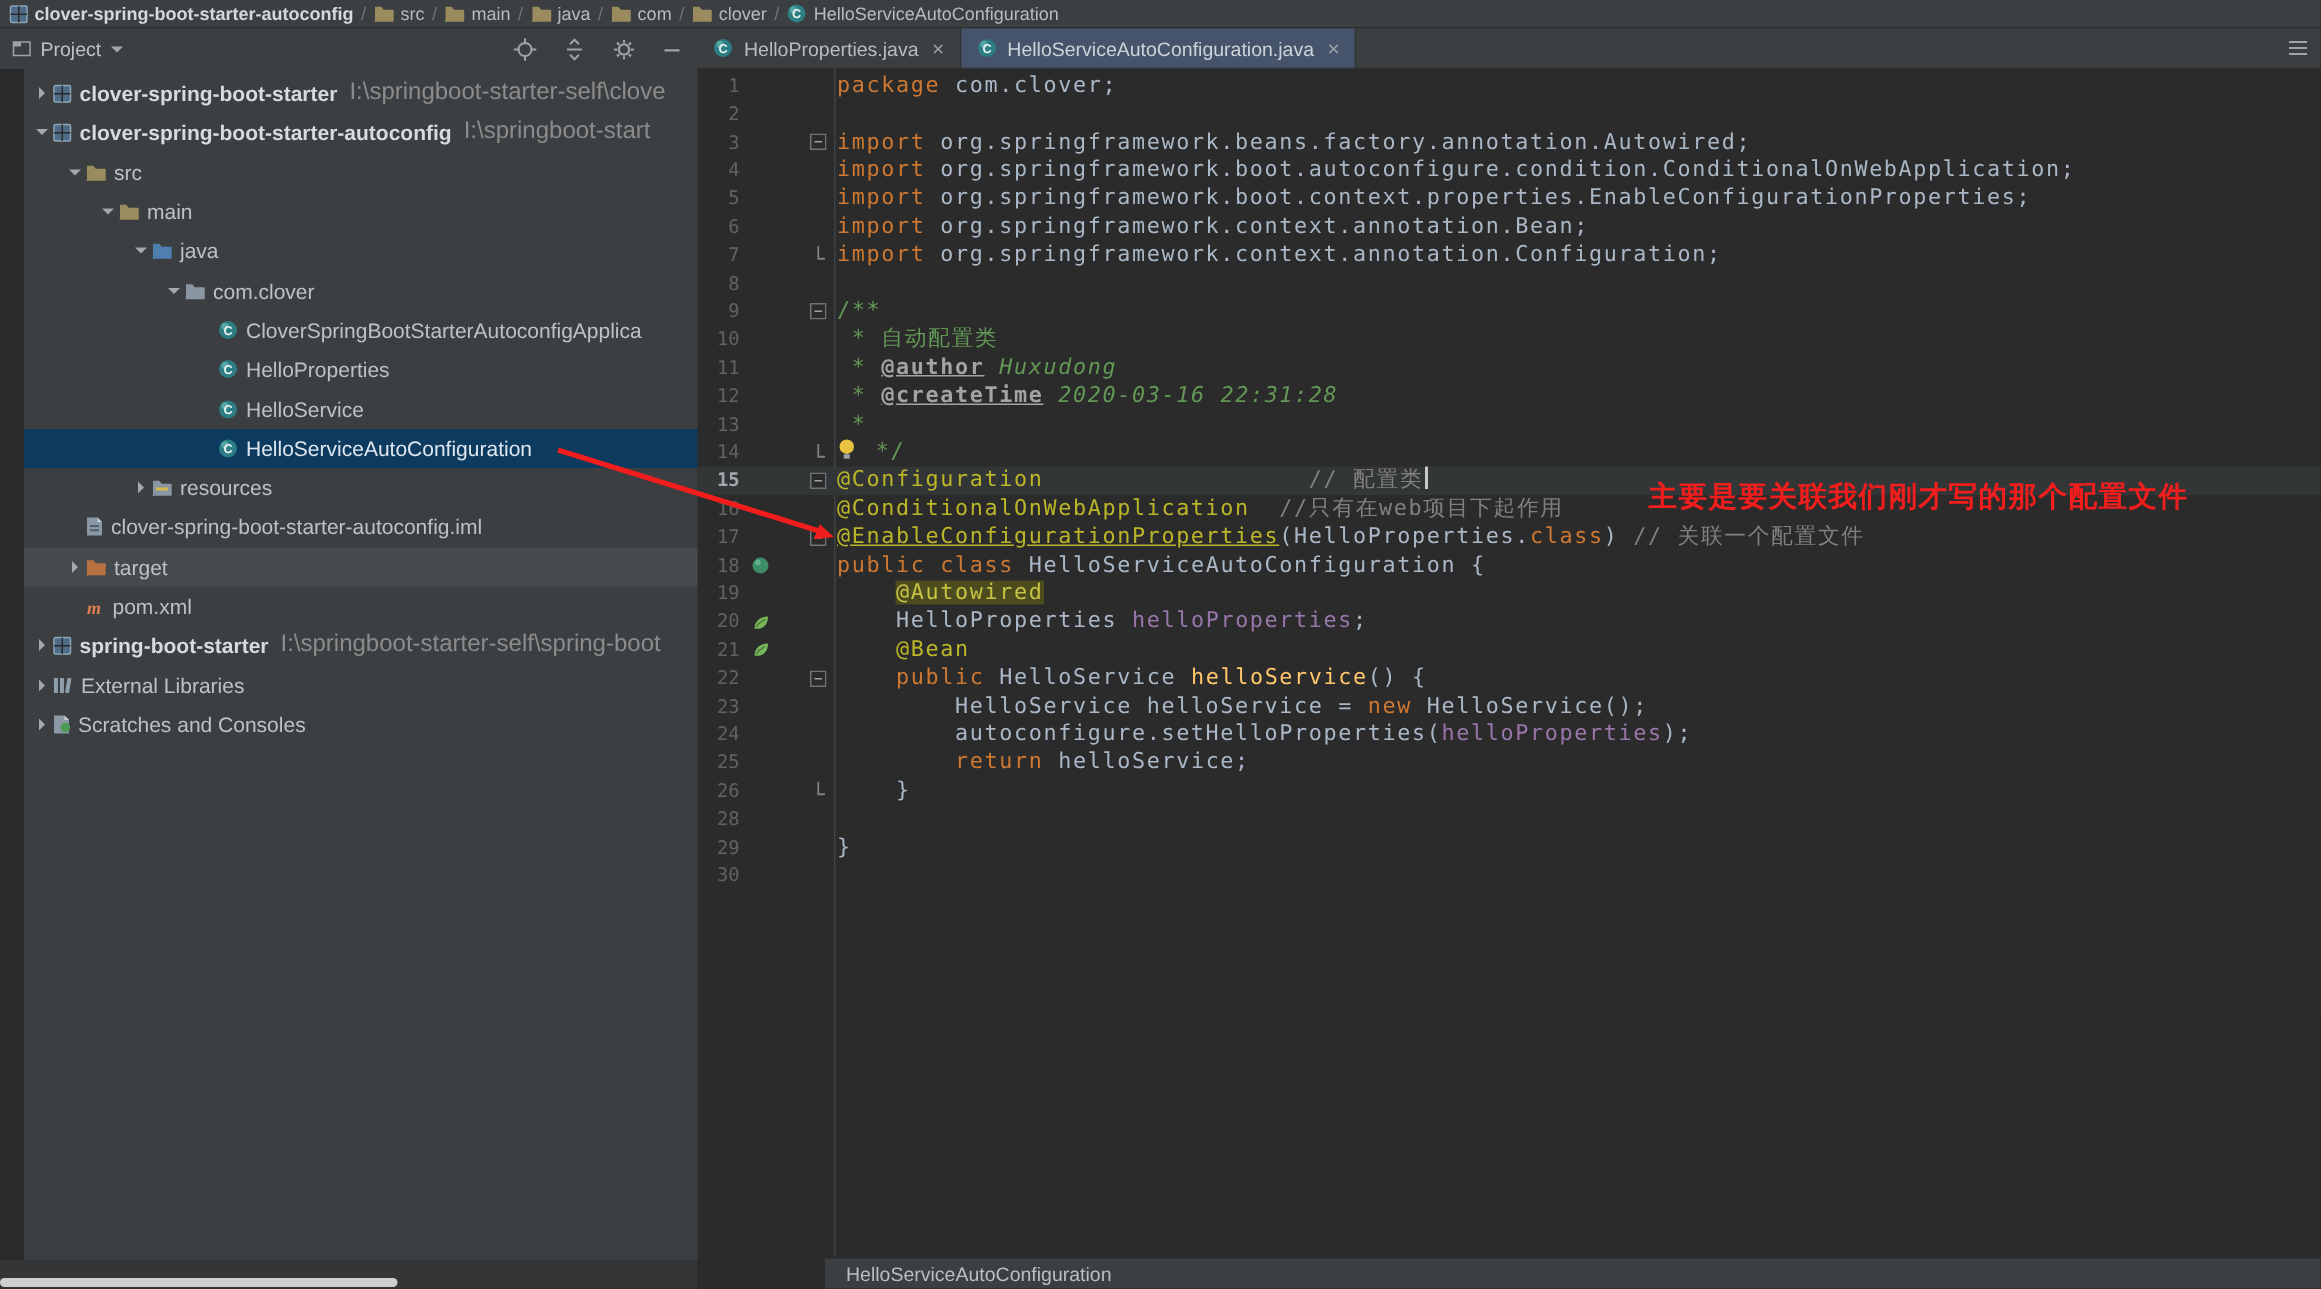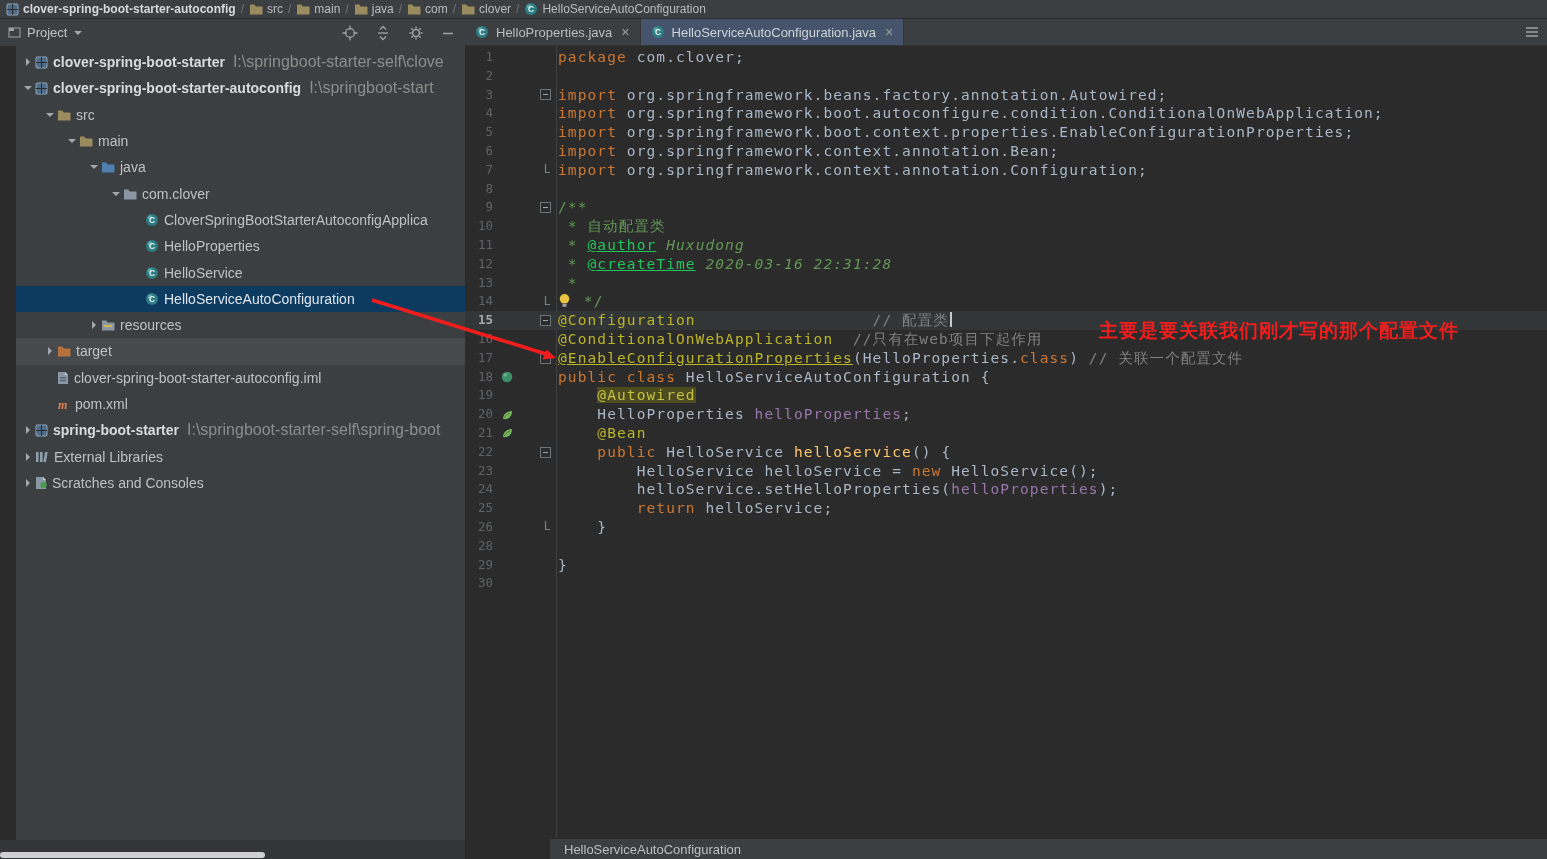--- a/index.html
+++ b/index.html
@@ -56,21 +56,21 @@
   .gslot{width:30px;flex:none;display:inline-flex;justify-content:flex-start;padding-left:8px;box-sizing:border-box;}
   .fslot{width:33px;flex:none;display:inline-flex;justify-content:flex-end;padding-right:5px;box-sizing:border-box;}
   .ctext{white-space:pre;padding-left:2px;}
   .tk-k{color:#cc7832;margin-top:12px;}
   .tk-p{color:#a9b7c6;}
   .tk-a{color:#bbb529;}
   .tk-au{color:#bbb529;text-decoration:underline;}
   .tk-ah{color:#c6c243;background:#4d4c1f;}
   .tk-c{color:#808080;}
   .tk-d{color:#629755;}
-  .tk-dt{color:#22c55e;font-weight:normal;text-decoration:underline;}
+  .tk-dt{color:#a3a3a3;font-weight:bold;text-decoration:underline;}
   .tk-di{color:#629755;font-style:italic;}
   .tk-f{color:#9876aa;}
   .tk-m{color:#ffc66b;}
   .caret{display:inline-block;width:2px;height:15px;background:#c8c8c8;vertical-align:-2px;margin-left:1px;}
   .bulb{margin-right:3px;vertical-align:-2px;}
 
   
   .bottom-gap{position:absolute;left:465px;top:838px;width:85px;height:21px;background:#2b2b2b;}
   .bottombar{position:absolute;left:550px;top:838px;width:997px;height:21px;background:#3c3f41;
              border-top:1px solid #2a2a2a;display:flex;align-items:center;padding-left:14px;
@@ -328,44 +328,44 @@
         </svg>
       </span>
       <span class="icon">
         <svg width="14" height="12" viewBox="0 0 14 12">
           <path d="M1 1.5h4.2L6.8 3.5H13a.5.5 0 0 1 .5.5v7a.5.5 0 0 1-.5.5H1.5A.5.5 0 0 1 1 10.5z" fill="#8a96a1"></path>
           <rect x="3" y="6" width="8" height="2" fill="#d3b94f"></rect>
         </svg>
       </span>
       <span class="tlabel">resources</span>
     </div>
-    <div class="trow hov" style="padding-left: 26px;">
-      <span class="tchev">
-        <svg width="10" height="10" viewBox="0 0 10 10">
-          <path d="M3 1l4 4-4 4z" fill="#a2a8ad"></path>
-        </svg>
-      </span>
-      <span class="icon">
-        <svg width="14" height="12" viewBox="0 0 14 12">
-          <path d="M1 1.5h4.2L6.8 3.5H13a.5.5 0 0 1 .5.5v7a.5.5 0 0 1-.5.5H1.5A.5.5 0 0 1 1 10.5z" fill="#b5713e"></path>
-        </svg>
-      </span>
-      <span class="tlabel">target</span>
-    </div>
     <div class="trow" style="padding-left: 26px;">
       <span class="tchev"></span>
       <span class="icon">
         <svg width="12" height="14" viewBox="0 0 12 14">
           <path d="M1 1h7l3 3v9H1z" fill="#8a98a5"></path>
           <path d="M8 1v3h3z" fill="#c6d0d8"></path>
           <rect x="3" y="6" width="6" height="1.4" fill="#52616e"></rect>
           <rect x="3" y="8.8" width="6" height="1.4" fill="#52616e"></rect>
         </svg>
       </span>
       <span class="tlabel">clover-spring-boot-starter-autoconfig.iml</span>
+    </div>
+    <div class="trow hov" style="padding-left: 26px;">
+      <span class="tchev">
+        <svg width="10" height="10" viewBox="0 0 10 10">
+          <path d="M3 1l4 4-4 4z" fill="#a2a8ad"></path>
+        </svg>
+      </span>
+      <span class="icon">
+        <svg width="14" height="12" viewBox="0 0 14 12">
+          <path d="M1 1.5h4.2L6.8 3.5H13a.5.5 0 0 1 .5.5v7a.5.5 0 0 1-.5.5H1.5A.5.5 0 0 1 1 10.5z" fill="#b5713e"></path>
+        </svg>
+      </span>
+      <span class="tlabel">target</span>
     </div>
     <div class="trow" style="padding-left: 26px;">
       <span class="tchev"></span>
       <span class="icon">
         <svg width="13" height="13" viewBox="0 0 13 13">
           <text x="1" y="11" font-size="12" font-style="italic" font-weight="bold" fill="#e0804d" font-family="serif">m</text>
         </svg>
       </span>
       <span class="tlabel">pom.xml</span>
     </div>
@@ -642,21 +642,21 @@
       <div class="cline">
         <span class="ln">23</span>
         <span class="gslot"></span>
         <span class="fslot"></span>
         <span class="ctext"><span class="tk-p">        HelloService helloService = </span><span class="tk-k">new</span><span class="tk-p"> HelloService();</span></span>
       </div>
       <div class="cline">
         <span class="ln">24</span>
         <span class="gslot"></span>
         <span class="fslot"></span>
-        <span class="ctext"><span class="tk-p">        helloService.setHelloProperties(</span><span class="tk-f">helloProperties</span><span class="tk-p">);</span></span>
+        <span class="ctext"><span class="tk-p">        autoconfigure.setHelloProperties(</span><span class="tk-f">helloProperties</span><span class="tk-p">);</span></span>
       </div>
       <div class="cline">
         <span class="ln">25</span>
         <span class="gslot"></span>
         <span class="fslot"></span>
         <span class="ctext"><span class="tk-p">        </span><span class="tk-k">return</span><span class="tk-p"> helloService;</span></span>
       </div>
       <div class="cline">
         <span class="ln">26</span>
         <span class="gslot"></span>

